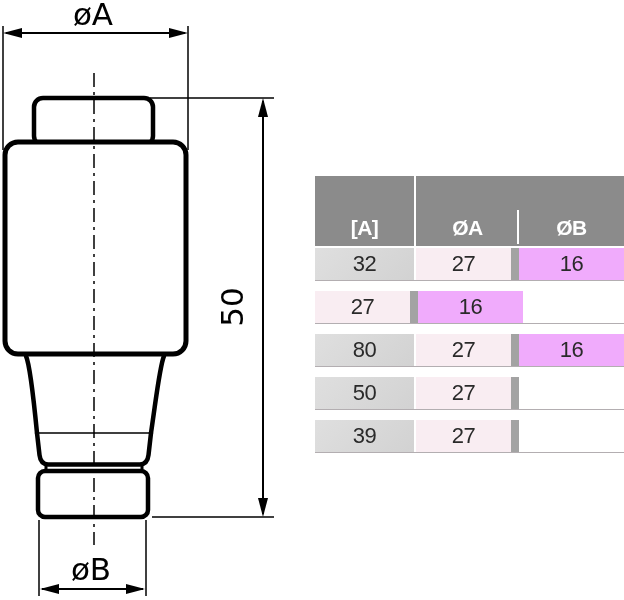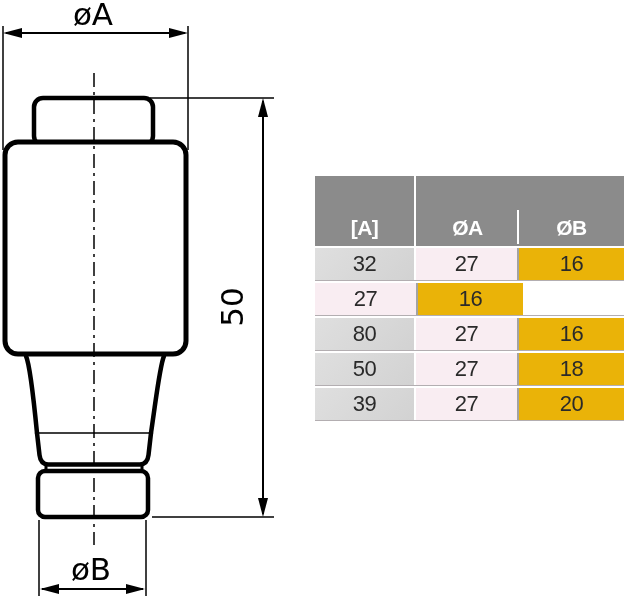--- a/index.html
+++ b/index.html
@@ -55,43 +55,43 @@
     right: 0; top: 34px; bottom: 2px;
     width: 2px;
     background: #ffffff;
   }
   .hcell.c3 { width: 105px; }
 
   .spec-row {
     display: flex;
     height: 32px;
     border-bottom: 1px solid #b3aeb1;
-    margin-bottom: 2px;
+    margin-bottom: 10px;
     background: #ffffff;
   }
   .spec-row .cell {
     box-sizing: border-box;
     text-align: center;
     line-height: 32px;
     font-size: 22px;
     color: #2a2a2a;
   }
   .cell.c1 {
     width: 101px;
     background: linear-gradient(135deg, #dfdfdf 0%, #d2d2d2 100%);
     border-right: 2px solid #ffffff;
   }
   .cell.c2 {
     width: 103px;
     background: #f9edf2;
-    border-right: 2px solid #a3a3a3;
+    border-right: 8px solid #a3a3a3;
   }
   .cell.c3 {
     width: 105px;
-    background: #eab308;
+    background: #f0abfc;
   }
 </style>
 </head>
 <body>
 
 <div class="drawing-wrap">
   <svg width="312" height="600" viewBox="0 0 312 600">
 
     <g stroke="#000" fill="#000">
       <text class="dim-text" x="93" y="25" text-anchor="middle" stroke="none">øA</text>
@@ -159,20 +159,18 @@
     <div class="cell c3">16</div>
   </div>
   <div class="spec-row">
     <div class="cell c1">80</div>
     <div class="cell c2">27</div>
     <div class="cell c3">16</div>
   </div>
   <div class="spec-row">
     <div class="cell c1">50</div>
     <div class="cell c2">27</div>
-    <div class="cell c3">18</div>
   </div>
   <div class="spec-row">
     <div class="cell c1">39</div>
     <div class="cell c2">27</div>
-    <div class="cell c3">20</div>
   </div>
 </div>
 
 </body></html>

